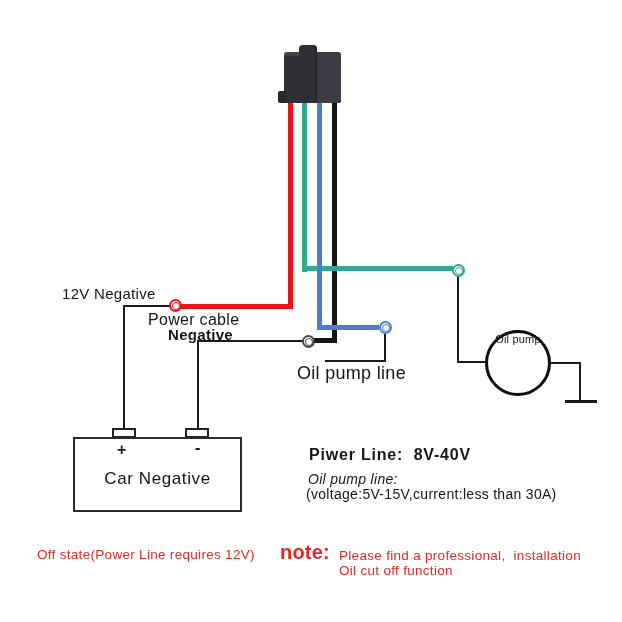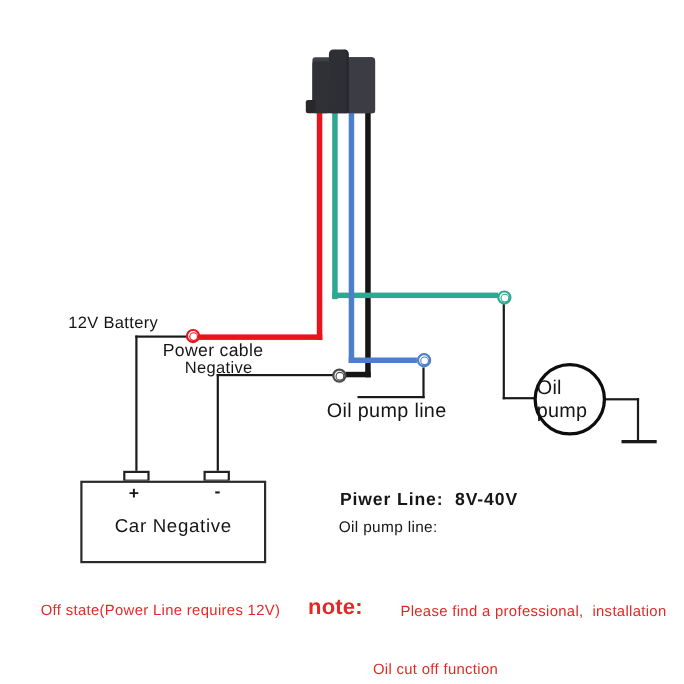--- a/index.html
+++ b/index.html
@@ -35,21 +35,21 @@
         border-radius:50%;border:1px solid currentColor;}
 
   .post{position:absolute;width:24px;height:10px;background:#fff;border:2px solid #222;box-sizing:border-box;z-index:2;}
 
   .battery{position:absolute;left:73px;top:437px;width:169px;height:75px;background:#fff;border:2px solid #2b2b2b;box-sizing:border-box;z-index:2;}
   .battery .name{position:absolute;left:0;right:0;top:30px;text-align:center;font-size:17px;letter-spacing:0.6px;}
   .battery .plus{position:absolute;left:42px;top:2px;font-size:16px;font-weight:600;}
   .battery .minus{position:absolute;left:120px;top:0px;font-size:16px;font-weight:600;}
 
   .pump{position:absolute;left:485px;top:330px;width:66px;height:66px;border:3px solid #0d0d0d;border-radius:50%;background:#fff;box-sizing:border-box;z-index:3;
-        display:flex;align-items:center;justify-content:center;font-size:18px;letter-spacing:0.2px;}
+        display:flex;align-items:flex-start;justify-content:center;font-size:11px;letter-spacing:0.2px;}
 
   .note-label{font-weight:bold;font-size:20px;letter-spacing:0.2px;}
 </style>
 </head>
 <body>
 
 <div class="canvas">
 
   <div class="abs conn-body"></div>
   <div class="abs conn-left"></div>
@@ -91,26 +91,27 @@
   <div class="battery">
     <span class="plus">+</span>
     <span class="minus">-</span>
     <div class="name">Car Negative</div>
   </div>
 
   <div class="pump">
     <span>Oil pump</span>
   </div>
 
-  <div class="lbl" style="left:62px;top:286px;font-size:15px;">12V Battery</div>
+  <div class="lbl" style="left:62px;top:286px;font-size:15px;">12V Negative</div>
   <div class="lbl" style="left:148px;top:311px;font-size:16px;z-index:8;">Power cable</div>
-  <div class="lbl" style="left:168px;top:327px;font-size:15px;z-index:8;">Negative</div>
+  <div class="lbl" style="left:168px;top:327px;font-size:15px;z-index:8;font-weight:bold;">Negative</div>
   <div class="lbl" style="left:297px;top:364px;font-size:18px;">Oil pump line</div>
 
   <div class="lbl" style="left:309px;top:446px;font-size:16px;letter-spacing:0.8px;font-weight:bold;">Piwer Line:  8V-40V</div>
-  <div class="lbl" style="left:308px;top:472px;font-size:14px;">Oil pump line:</div>
+  <div class="lbl" style="left:308px;top:472px;font-size:14px;font-style:italic;">Oil pump line:</div>
+  <div class="lbl" style="left:306px;top:487px;font-size:14px;">(voltage:5V-15V,current:less than 30A)</div>
 
   <div class="lbl red" style="left:24px;top:548px;font-size:13.5px;margin-left:13px;">Off state(Power Line requires 12V)</div>
   <div class="lbl red note-label" style="left:280px;top:541px;">note:</div>
-  <div class="lbl red" style="left:339px;top:549px;font-size:13.5px;margin-left:25px;">Please find a professional,  installation</div>
-  <div class="lbl red" style="left:339px;top:564px;font-size:13.5px;margin-top:38px;">Oil cut off function</div>
+  <div class="lbl red" style="left:339px;top:549px;font-size:13.5px;">Please find a professional,  installation</div>
+  <div class="lbl red" style="left:339px;top:564px;font-size:13.5px;">Oil cut off function</div>
 
 </div>
 
 </body></html>

